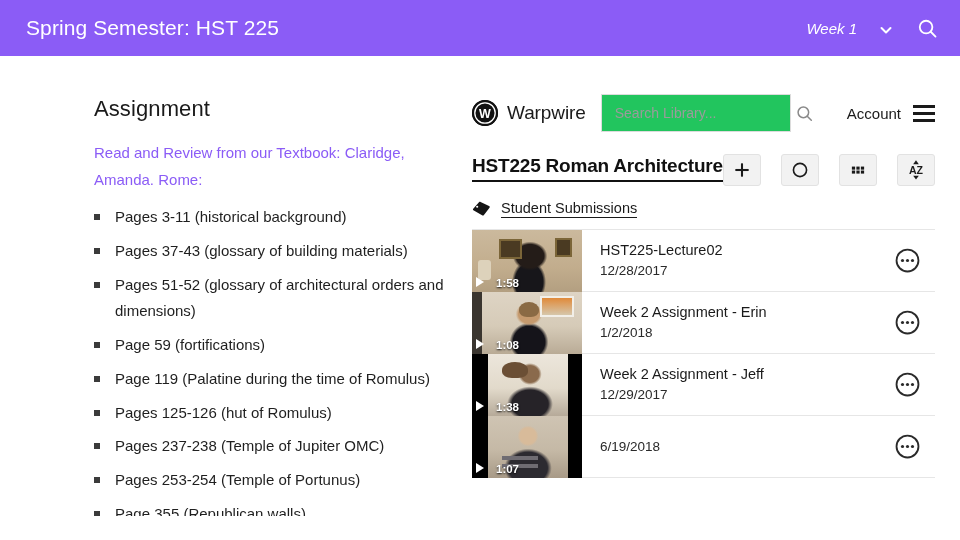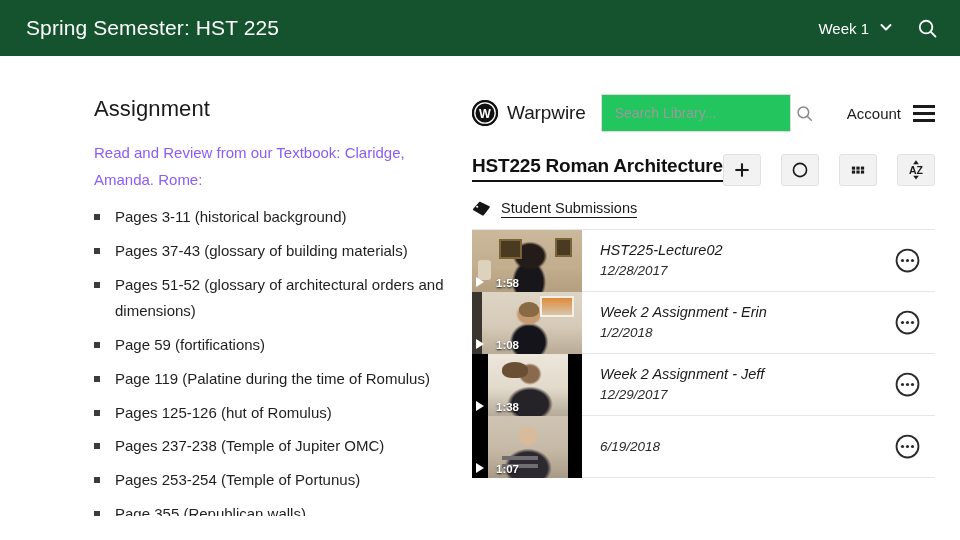--- a/index.html
+++ b/index.html
@@ -8,40 +8,41 @@
     overflow: hidden;
     background: #ffffff;
     font-family: "Liberation Sans", sans-serif;
     -webkit-font-smoothing: antialiased;
   }
 
   
   .topbar {
     position: absolute; top: 0; left: 0;
     width: 960px; height: 56px;
-    background: #14532d;
+    background: #8b5cf6;
     display: flex; align-items: center;
     padding: 0 22px 0 26px;
   }
   .course-title {
     color: #ffffff;
     font-size: 21px;
     font-weight: 400;
     letter-spacing: .1px;
     white-space: nowrap;
   }
   .topbar-right {
     margin-left: auto;
     display: flex; align-items: center;
     gap: 26px;
   }
   .week-select {
-    display: flex; gap: 11px;
+    display: flex; align-items: center; gap: 23px;
     color: #ffffff; font-size: 15px;
     cursor: pointer;
+    font-style: italic;
   }
   .chev {
     width: 11px; height: 11px;
     position: relative; top: 1px;
   }
   .chev svg, .srch svg { display: block; }
 
   
   .left-col {
     position: absolute;
@@ -226,21 +227,20 @@
     width: 0; height: 0;
     border-left: 8px solid #fff;
     border-top: 5px solid transparent;
     border-bottom: 5px solid transparent;
   }
   .row-meta {
     flex: 1;
     padding: 0 10px 0 18px;
     display: flex; flex-direction: column;
     justify-content: center;
-    font-style: italic;
   }
   .row-title {
     font-size: 14.5px;
     color: #1a1a1a;
     line-height: 1.5;
   }
   .row-date {
     font-size: 13.5px;
     color: #2a2a2a;
     line-height: 1.5;

